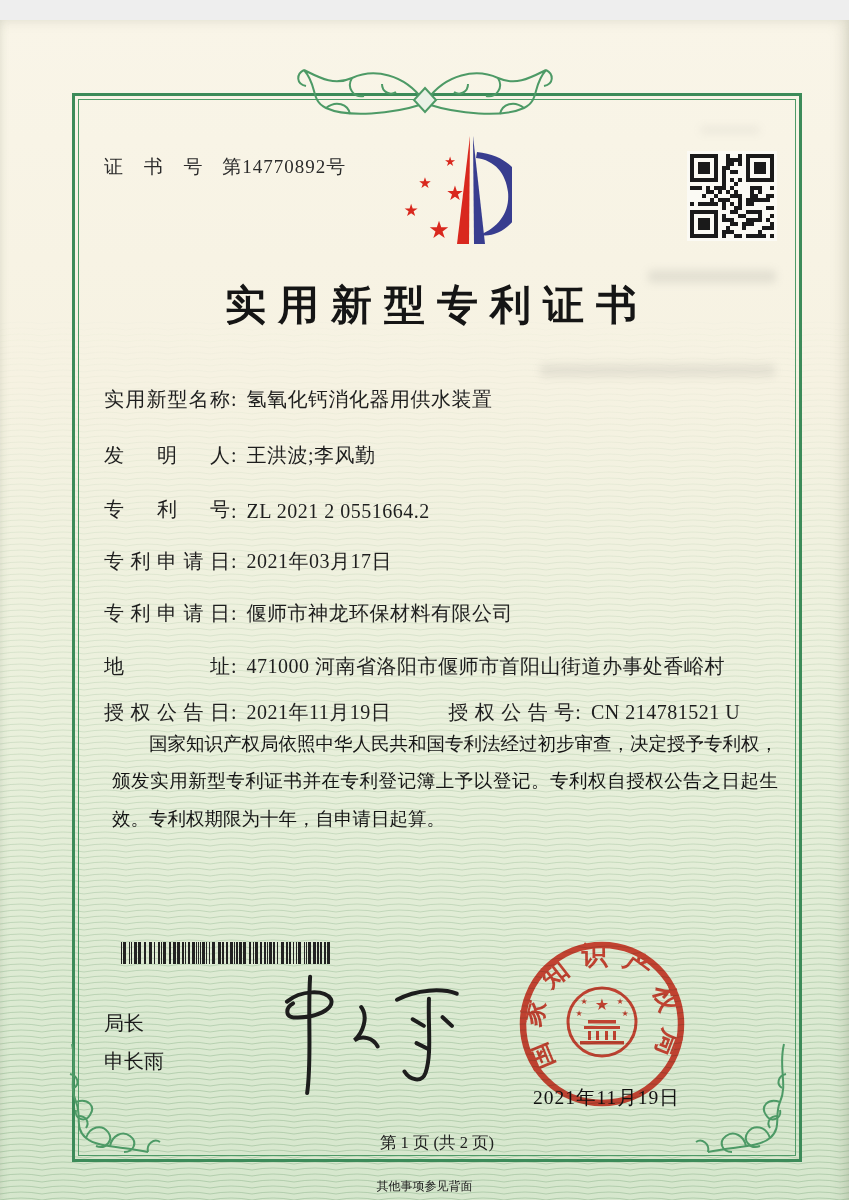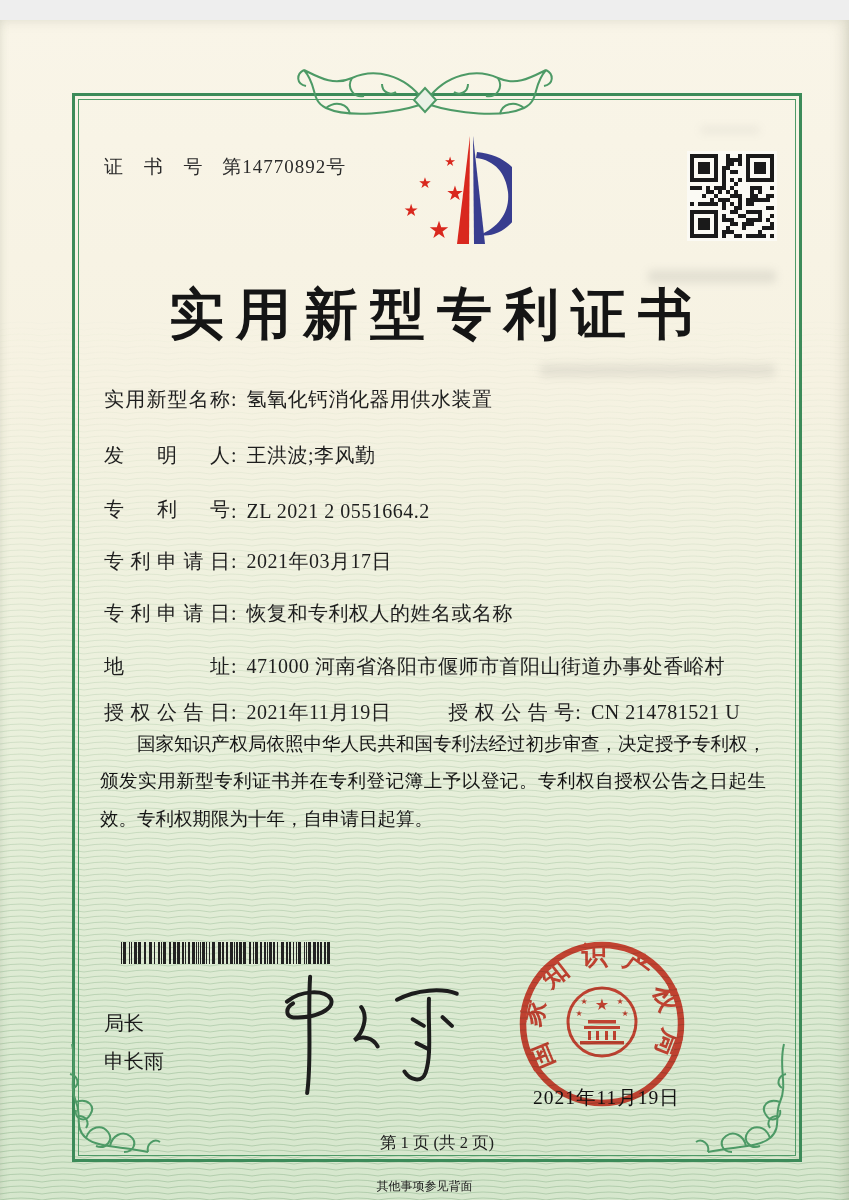--- a/index.html
+++ b/index.html
@@ -10,28 +10,28 @@
         box-shadow:inset -6px 0 14px rgba(120,120,100,.18), inset 0 -5px 10px rgba(110,130,100,.15);margin-top:20px;}
   .guilloche{position:absolute;left:0;top:0;width:849px;height:1200px;pointer-events:none;}
   .frame{position:absolute;left:72px;top:73px;width:730px;height:1069px;
          border:3px solid #3c8b59;box-sizing:border-box;}
   .frame-inner{position:absolute;left:3px;top:3px;right:3px;bottom:3px;border:1px solid #4f9b68;}
   .cert-no{position:absolute;left:104px;top:134px;font-size:19px;color:#2b2b2b;letter-spacing:1px;}
   .cert-no .lbl{letter-spacing:8px;margin-right:6px;}
   .logo{position:absolute;left:362px;top:110px;}
   .qr{position:absolute;left:687px;top:131px;background:#fbfaf4;padding:2px;}
   .title{position:absolute;left:72px;top:258px;width:730px;text-align:center;
-         font-size:55px;font-weight:bold;color:#151515;letter-spacing:12px;}
+         font-size:41px;font-weight:bold;color:#151515;letter-spacing:12px;}
   .fields{position:absolute;left:104px;top:366px;width:670px;font-size:20px;color:#1e1e1e;}
   .frow{position:absolute;left:0;white-space:nowrap;}
   .flabel{display:inline-block;width:126px;text-align:justify;text-align-last:justify;vertical-align:bottom;}
   .fcolon{margin:0 10px 0 1px;}
   .fvalue{letter-spacing:.5px;}
   .pair2{margin-left:52px;}
-  .bodytext{position:absolute;left:100px;top:706px;width:666px;font-size:18.5px;color:#141414;
+  .bodytext{position:absolute;left:112px;top:706px;width:666px;font-size:18.5px;color:#141414;
             line-height:2.02;text-align:justify;}
   .bodytext p{margin:0;text-indent:2em;}
   .barcode{position:absolute;left:121px;top:922px;}
   .sig-block{position:absolute;left:104px;top:984px;font-size:20px;color:#1c1c1c;line-height:1.9;}
   .signature{position:absolute;left:250px;top:945px;transform:rotate(-2deg);}
   .seal{position:absolute;left:516px;top:918px;opacity:.93;mix-blend-mode:multiply;}
   .seal-date{position:absolute;left:533px;top:1064px;font-size:19.5px;color:#111;letter-spacing:1px;}
   .page-info{position:absolute;left:72px;top:1112px;width:730px;text-align:center;font-size:16.5px;color:#222;}
   .back-note{position:absolute;left:0;top:1158px;width:849px;text-align:center;font-size:12px;color:#1d1d1d;}
   .ornament-top{position:absolute;left:290px;top:42px;}
@@ -491,21 +491,21 @@
     <div class="frow" style="top:56px">
       <span class="flabel">发明人</span><span class="fcolon">:</span><span class="fvalue">王洪波;李风勤</span>
     </div>
     <div class="frow" style="top:110px">
       <span class="flabel">专利号</span><span class="fcolon">:</span><span class="fvalue">ZL 2021 2 0551664.2</span>
     </div>
     <div class="frow" style="top:162px">
       <span class="flabel">专利申请日</span><span class="fcolon">:</span><span class="fvalue">2021年03月17日</span>
     </div>
     <div class="frow" style="top:214px">
-      <span class="flabel">专利申请日</span><span class="fcolon">:</span><span class="fvalue">恢复和专利权人的姓名或名称</span>
+      <span class="flabel">专利申请日</span><span class="fcolon">:</span><span class="fvalue">偃师市神龙环保材料有限公司</span>
     </div>
     <div class="frow" style="top:267px">
       <span class="flabel">地址</span><span class="fcolon">:</span><span class="fvalue">471000 河南省洛阳市偃师市首阳山街道办事处香峪村</span>
     </div>
     <div class="frow" style="top:313px">
       <span>
         <span class="flabel">授权公告日</span><span class="fcolon">:</span><span class="fvalue">2021年11月19日</span>
       </span>
       <span class="pair2">
         <span class="flabel">授权公告号</span><span class="fcolon">:</span><span class="fvalue">CN 214781521 U</span>

